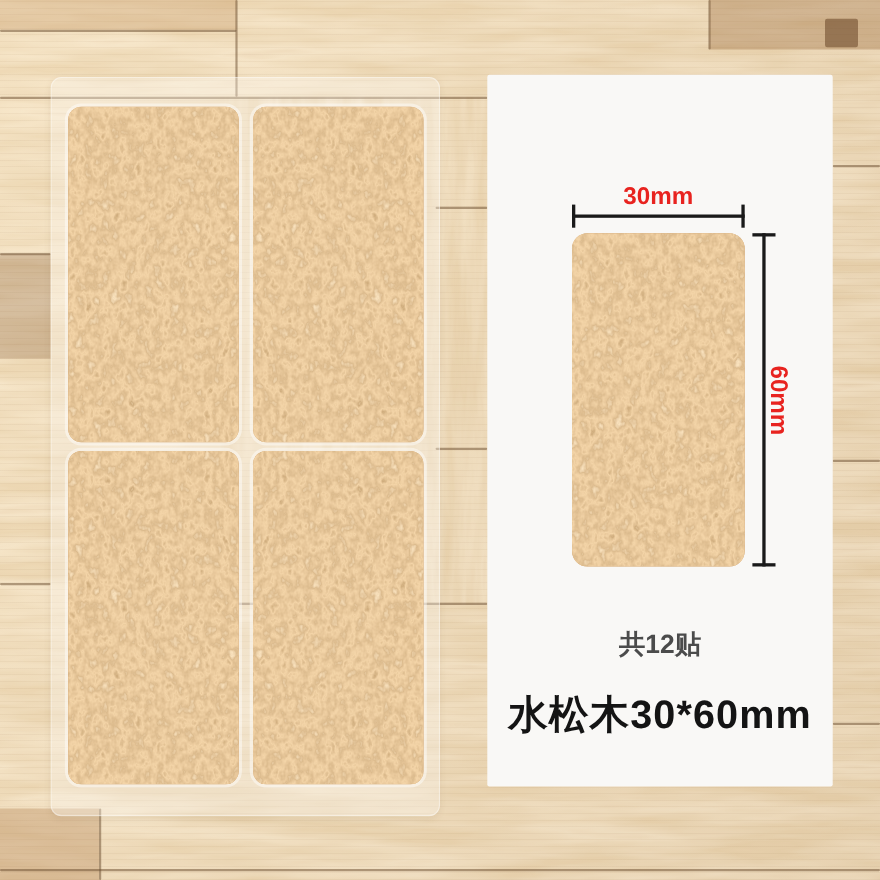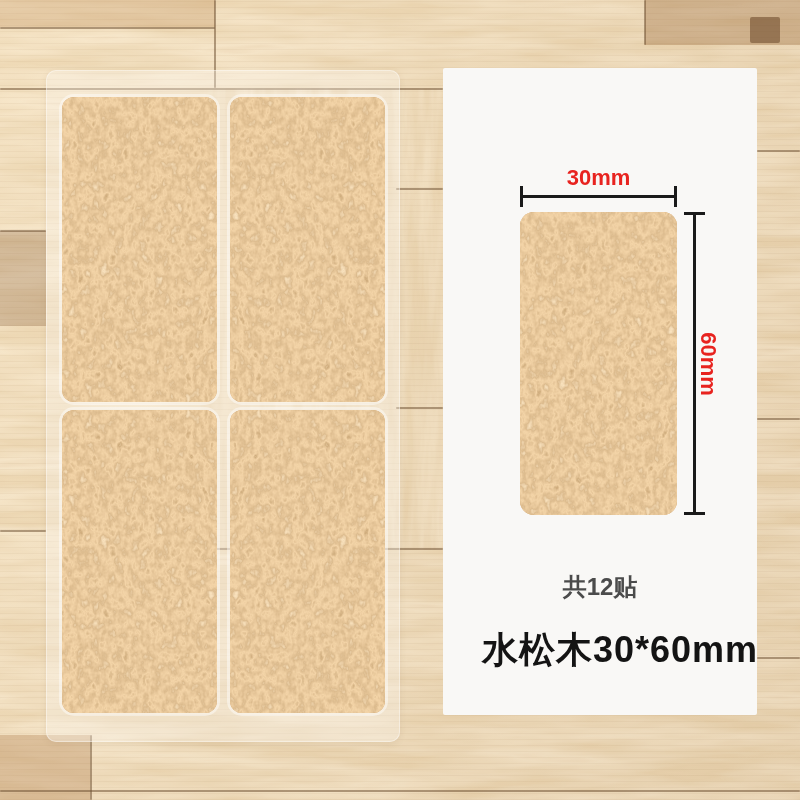--- a/index.html
+++ b/index.html
@@ -71,21 +71,20 @@
     font-size:22px;font-weight:bold;color:#e8231f;
   }
   .count{
     position:absolute;left:0;top:504px;width:100%;text-align:center;
     font-size:24px;line-height:30px;font-weight:bold;color:#4b4b4b;
   }
   .title{
     position:absolute;left:0;top:563px;width:100%;text-align:center;
     font-size:36px;line-height:38px;font-weight:bold;color:#141414;
     letter-spacing:1px;
-    padding-left:20px;
   }
   .hidden-defs{position:absolute;width:0;height:0;}
 </style>
 </head>
 <body>
 
 <div class="stage">
 
   <svg class="hidden-defs" aria-hidden="true">
     <defs>

